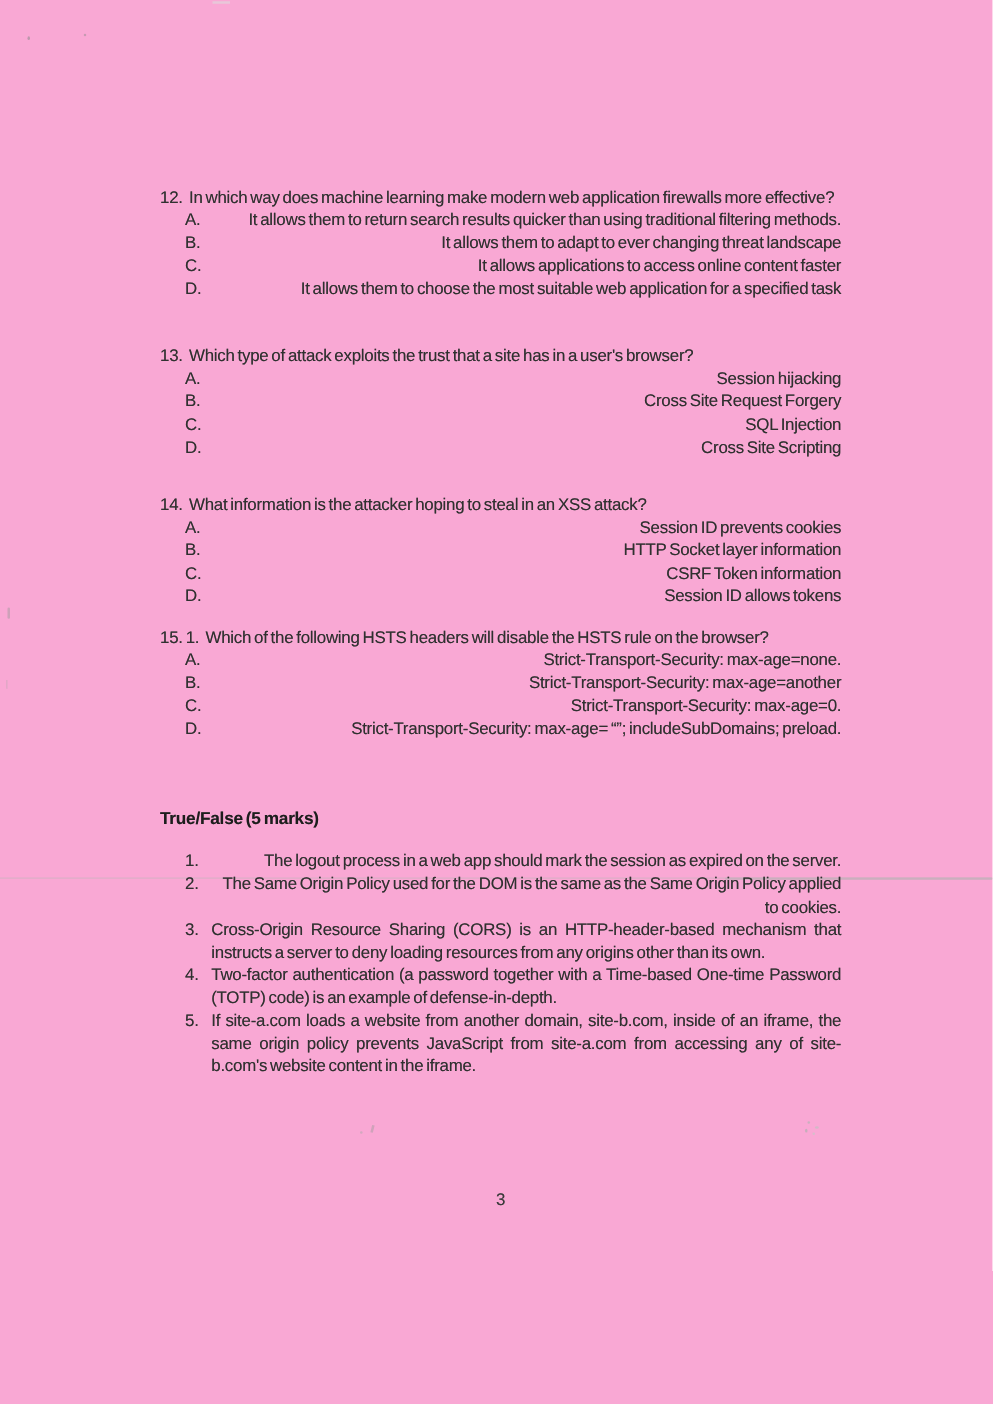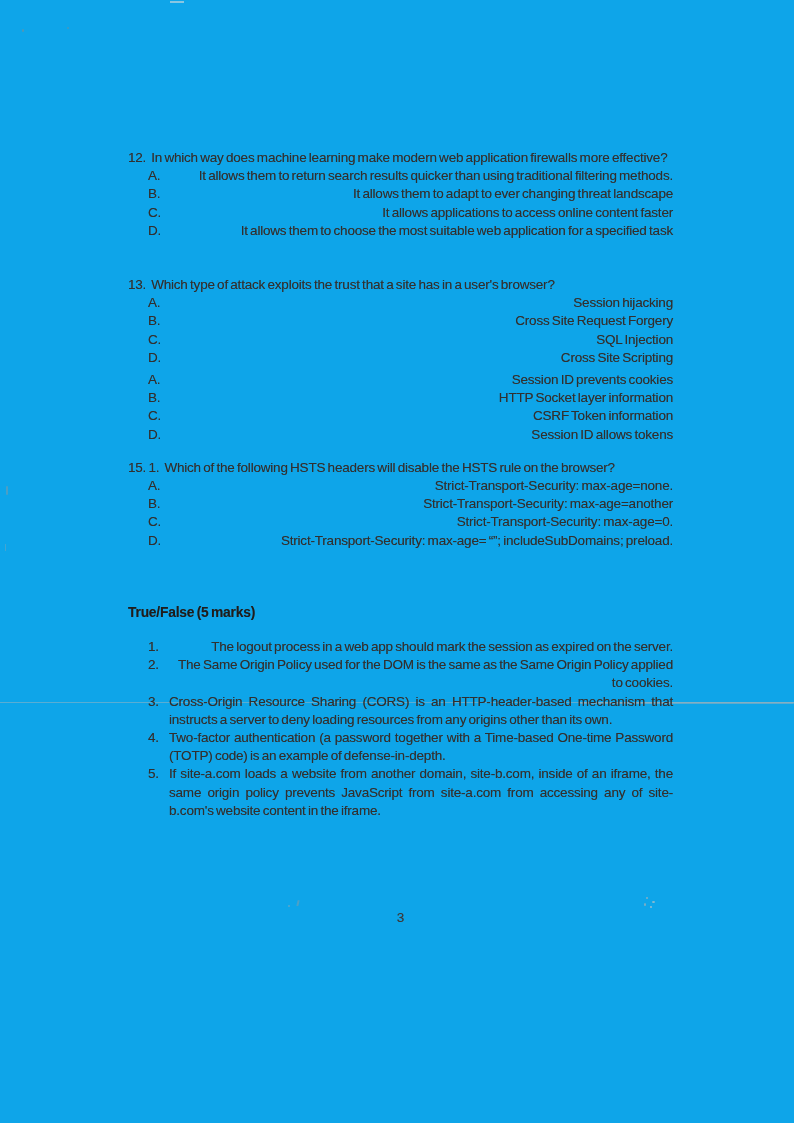--- a/index.html
+++ b/index.html
@@ -5,36 +5,36 @@
   * { margin: 0; padding: 0; box-sizing: border-box; }
   html, body { background: #ffffff; }
   body {
     width: 794px; height: 1123px;
     position: relative;
     overflow: hidden;
     font-family: "Liberation Sans", sans-serif;
   }
   .page {
     position: absolute; inset: 0;
-    background: #0ea5e9;
+    background: #f9a8d4;
   }
   .content {
     position: absolute;
     left: 128px; top: 149px;
     width: 545px;
     font-size: 13.5px;
     line-height: 18.2px;
     letter-spacing: -0.2px;
     word-spacing: -1.2px;
     color: #303030;
     text-shadow: 0 0 0.4px rgba(70,70,70,0.65);
   }
   .question { margin: 0; }
   .q12 { margin-bottom: 36px; }
-  .q13 { margin-bottom: 4px; }
+  .q13 { margin-bottom: 28px; }
   .q14 { margin-bottom: 15px; }
   .q15 { margin-bottom: 0; }
   .q-head { }
   .q-num { margin-right: 5px; }
   .opt, .tf-row { display: flex; padding-left: 20px; }
   .opt-letter, .tf-num { flex: 0 0 21px; }
   .opt-text, .tf-text { flex: 1 1 auto; min-width: 0; text-align: right; }
   .tf-text.justify { text-align: justify; }
   .tf-section { margin-top: 54px; }
   .tf-heading {
@@ -121,20 +121,21 @@
         <span class="opt-letter">C.</span>
         <span class="opt-text">SQL Injection</span>
       </div>
       <div class="opt">
         <span class="opt-letter">D.</span>
         <span class="opt-text">Cross Site Scripting</span>
       </div>
     </section>
 
     <section class="question q14">
+      <p class="q-head"><span class="q-num">14.</span><span>What information is the attacker hoping to steal in an XSS attack?</span></p>
       <div class="opt">
         <span class="opt-letter">A.</span>
         <span class="opt-text">Session ID prevents cookies</span>
       </div>
       <div class="opt">
         <span class="opt-letter">B.</span>
         <span class="opt-text">HTTP Socket layer information</span>
       </div>
       <div class="opt">
         <span class="opt-letter">C.</span>

